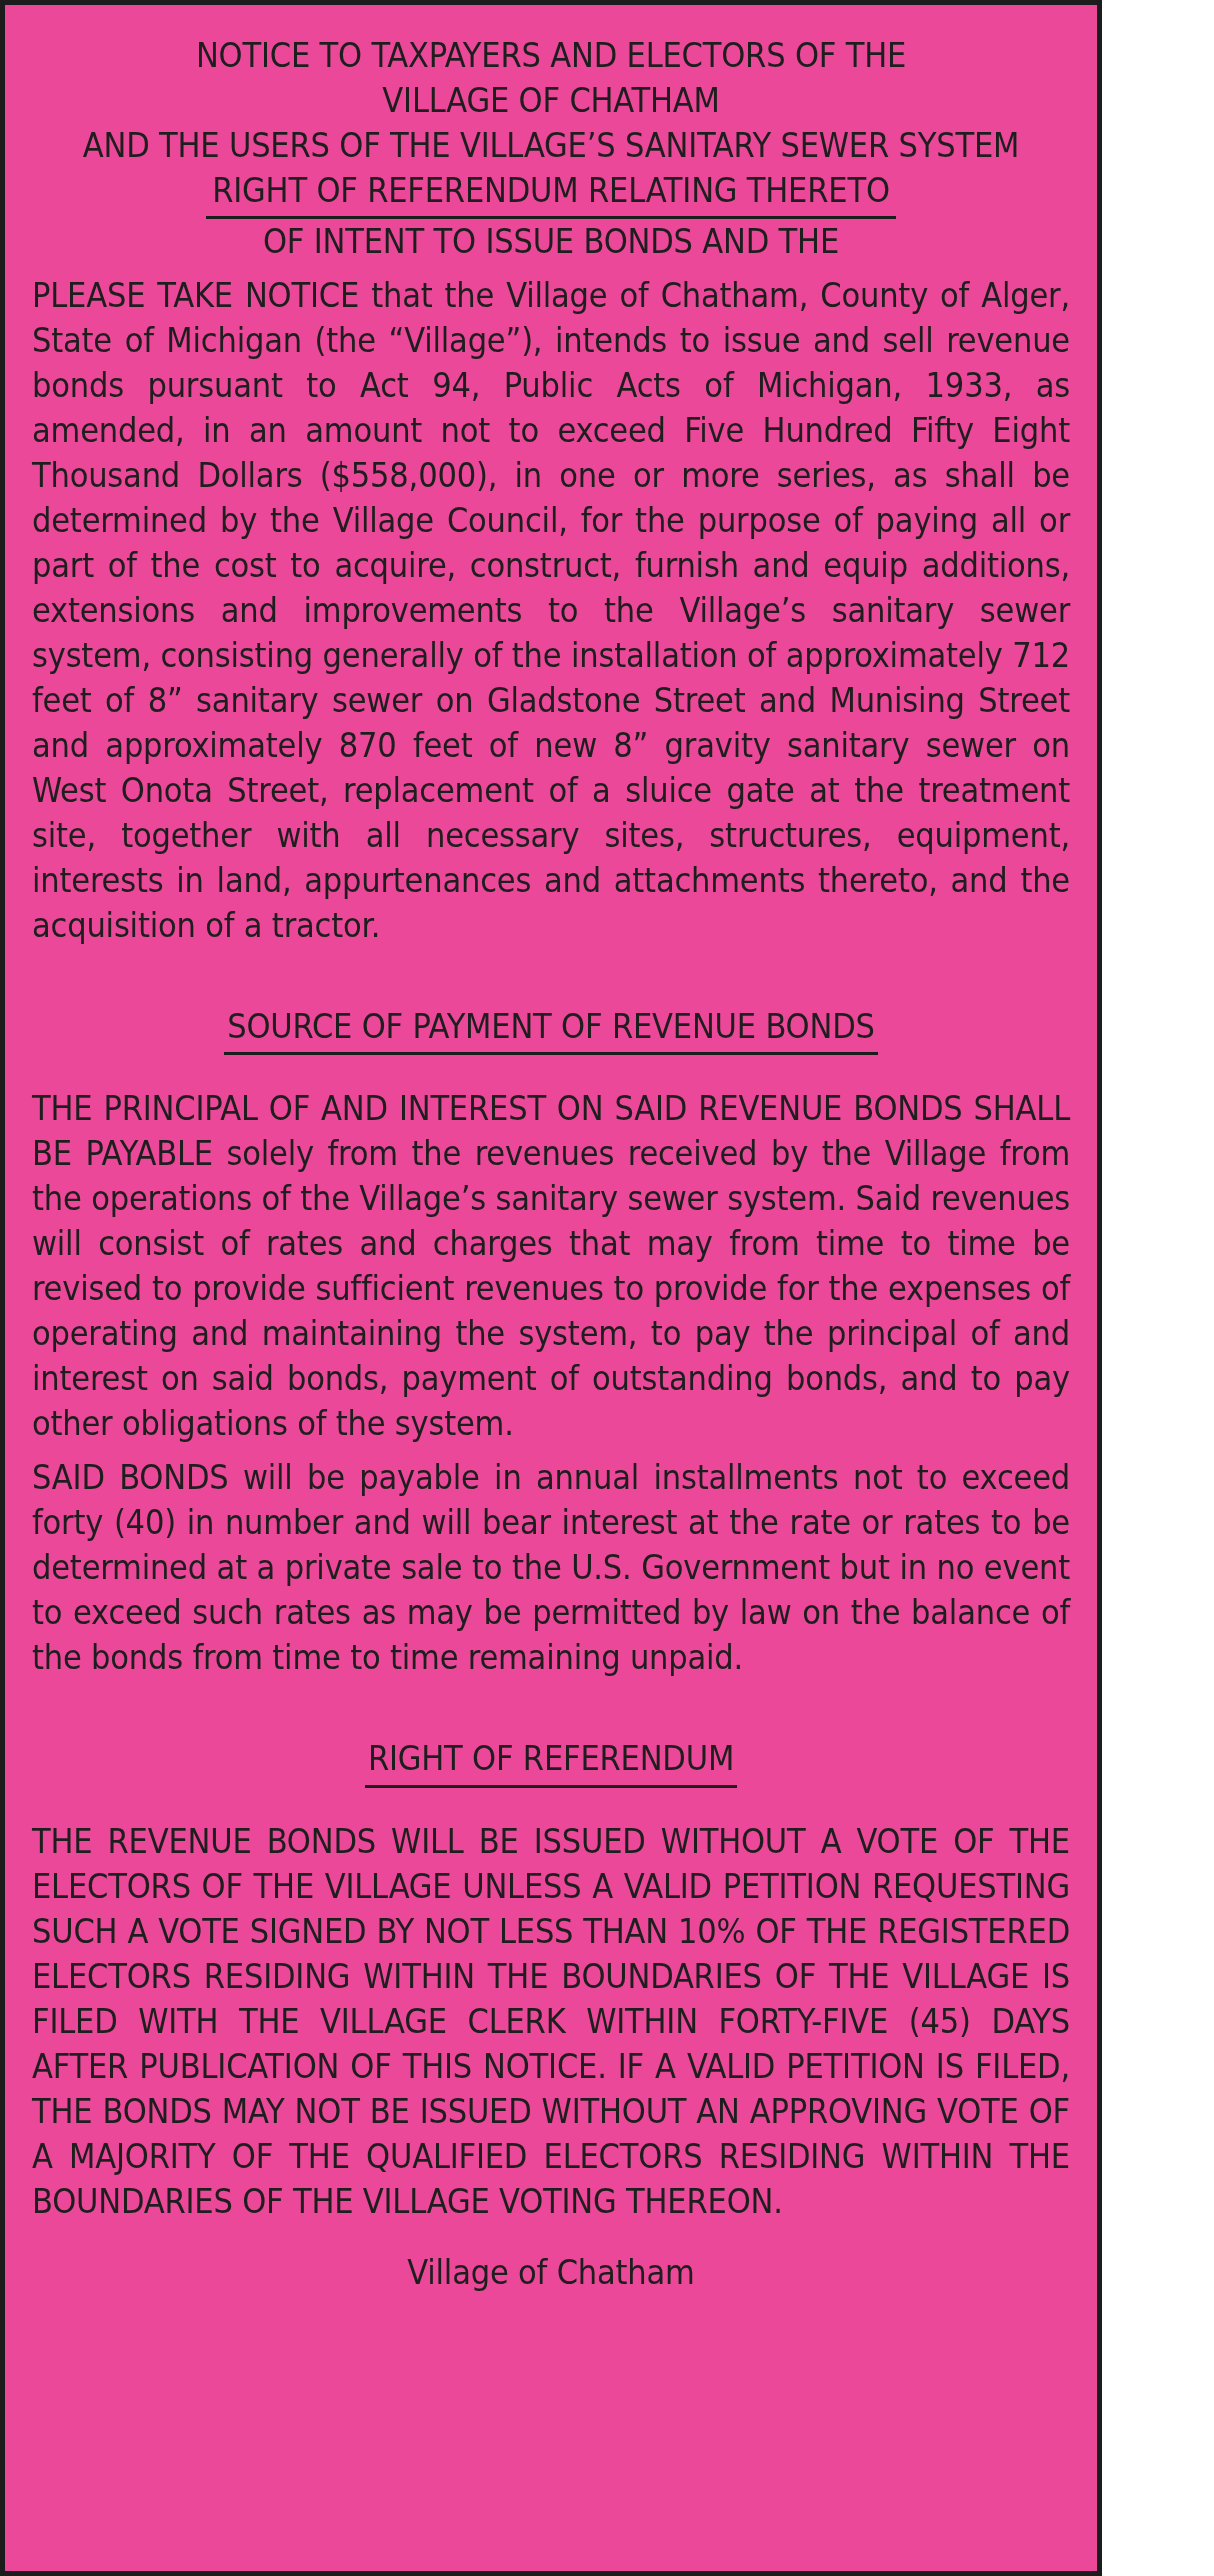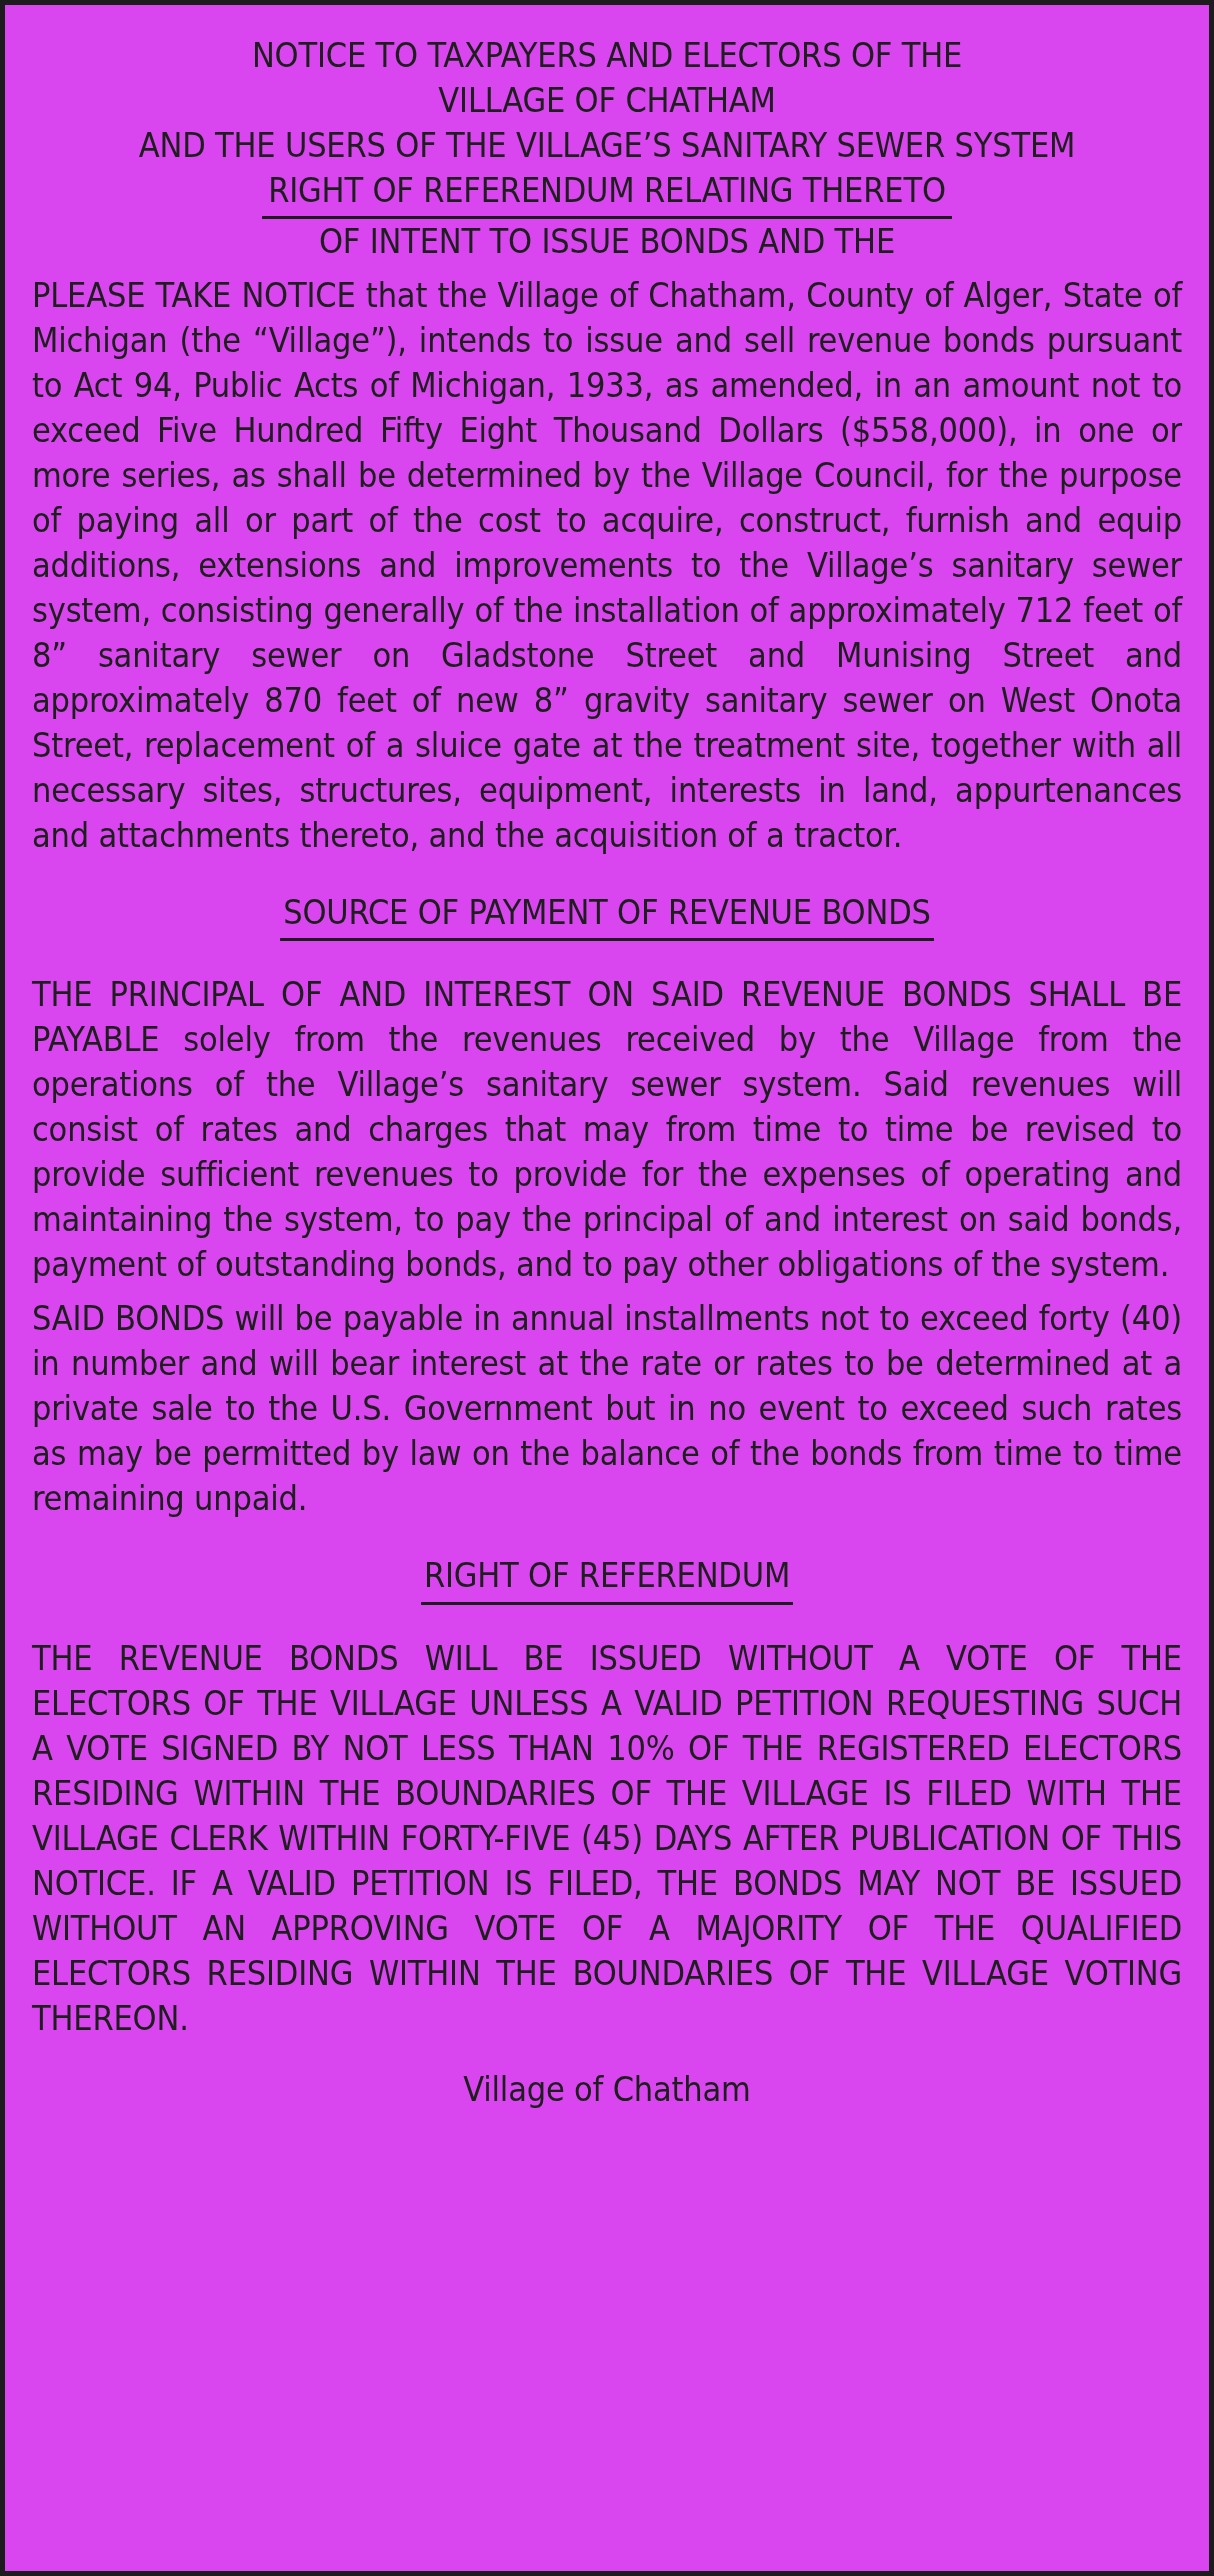--- a/index.html
+++ b/index.html
@@ -2,24 +2,24 @@
 <html style="font-size:13px"><head>
 <meta charset="utf-8">
 <style>
   html, body {
     margin: 0;
     padding: 0;
     background: #ffffff;
   }
   .page {
     position: relative;
-    width: 1214px;
+    width: 1102px;
     height: 2576px;
     box-sizing: border-box;
-    background: #d946ef;
+    background: #ec4899;
     border: 5.7px solid #1c1c1c;
     padding: 24.5px 18px 0 18px;
     overflow: hidden;
     font-family: "DejaVu Sans", "Liberation Sans", sans-serif;
     font-stretch: condensed;
     color: #1e1e1e;
     font-size: 34px;
     line-height: 45px;
     letter-spacing: -0.2px;
   }
@@ -37,21 +37,21 @@
   }
   p.body-par {
     text-align: justify;
     margin: 9px;
   }
   .p-intro { margin-top: 70px; }
   h2.section-heading {
     text-align: center;
     font-size: 34px;
     font-weight: normal;
-    margin: 32px 0 31px 0;
+    margin: 56px 0 31px 0;
     line-height: 45px;
   }
   h2.section-heading > span {
     display: inline-block;
     border-bottom: 3.3px solid #1c1c1c;
     padding: 0 3.3px 3.3px 3.3px;
   }
   .p-closing { margin-top: 44px; }
   .signature {
     text-align: center;

